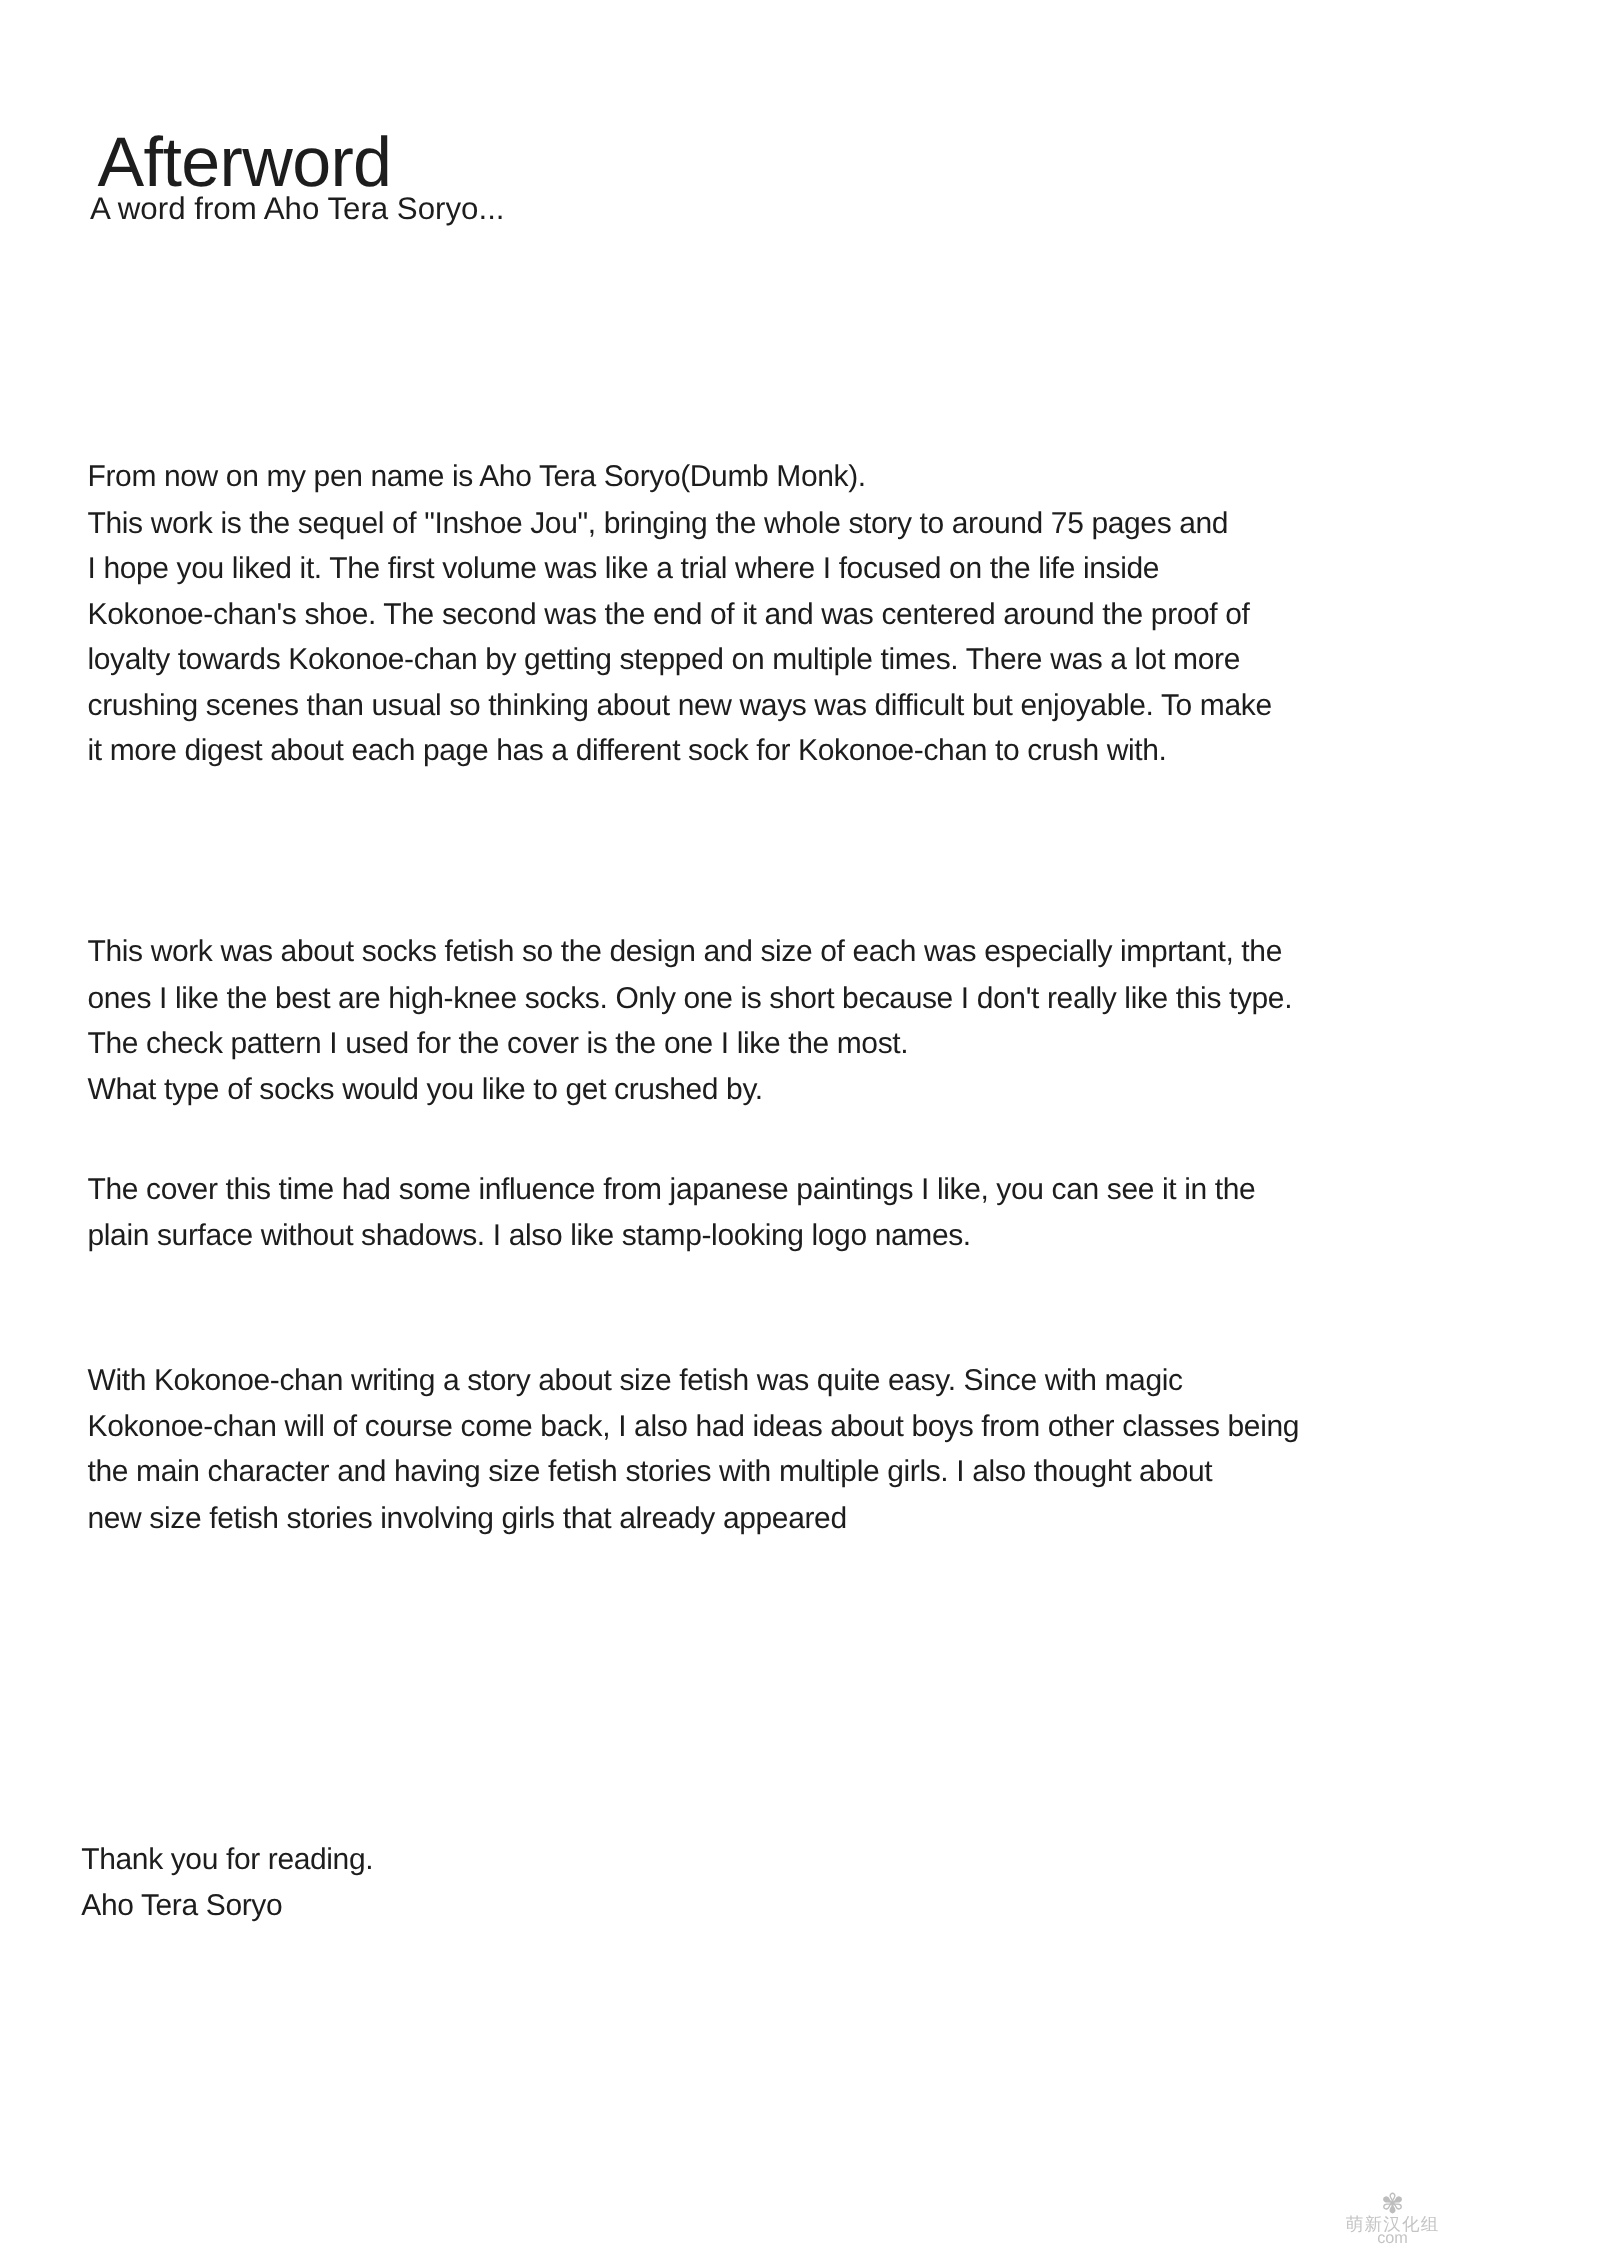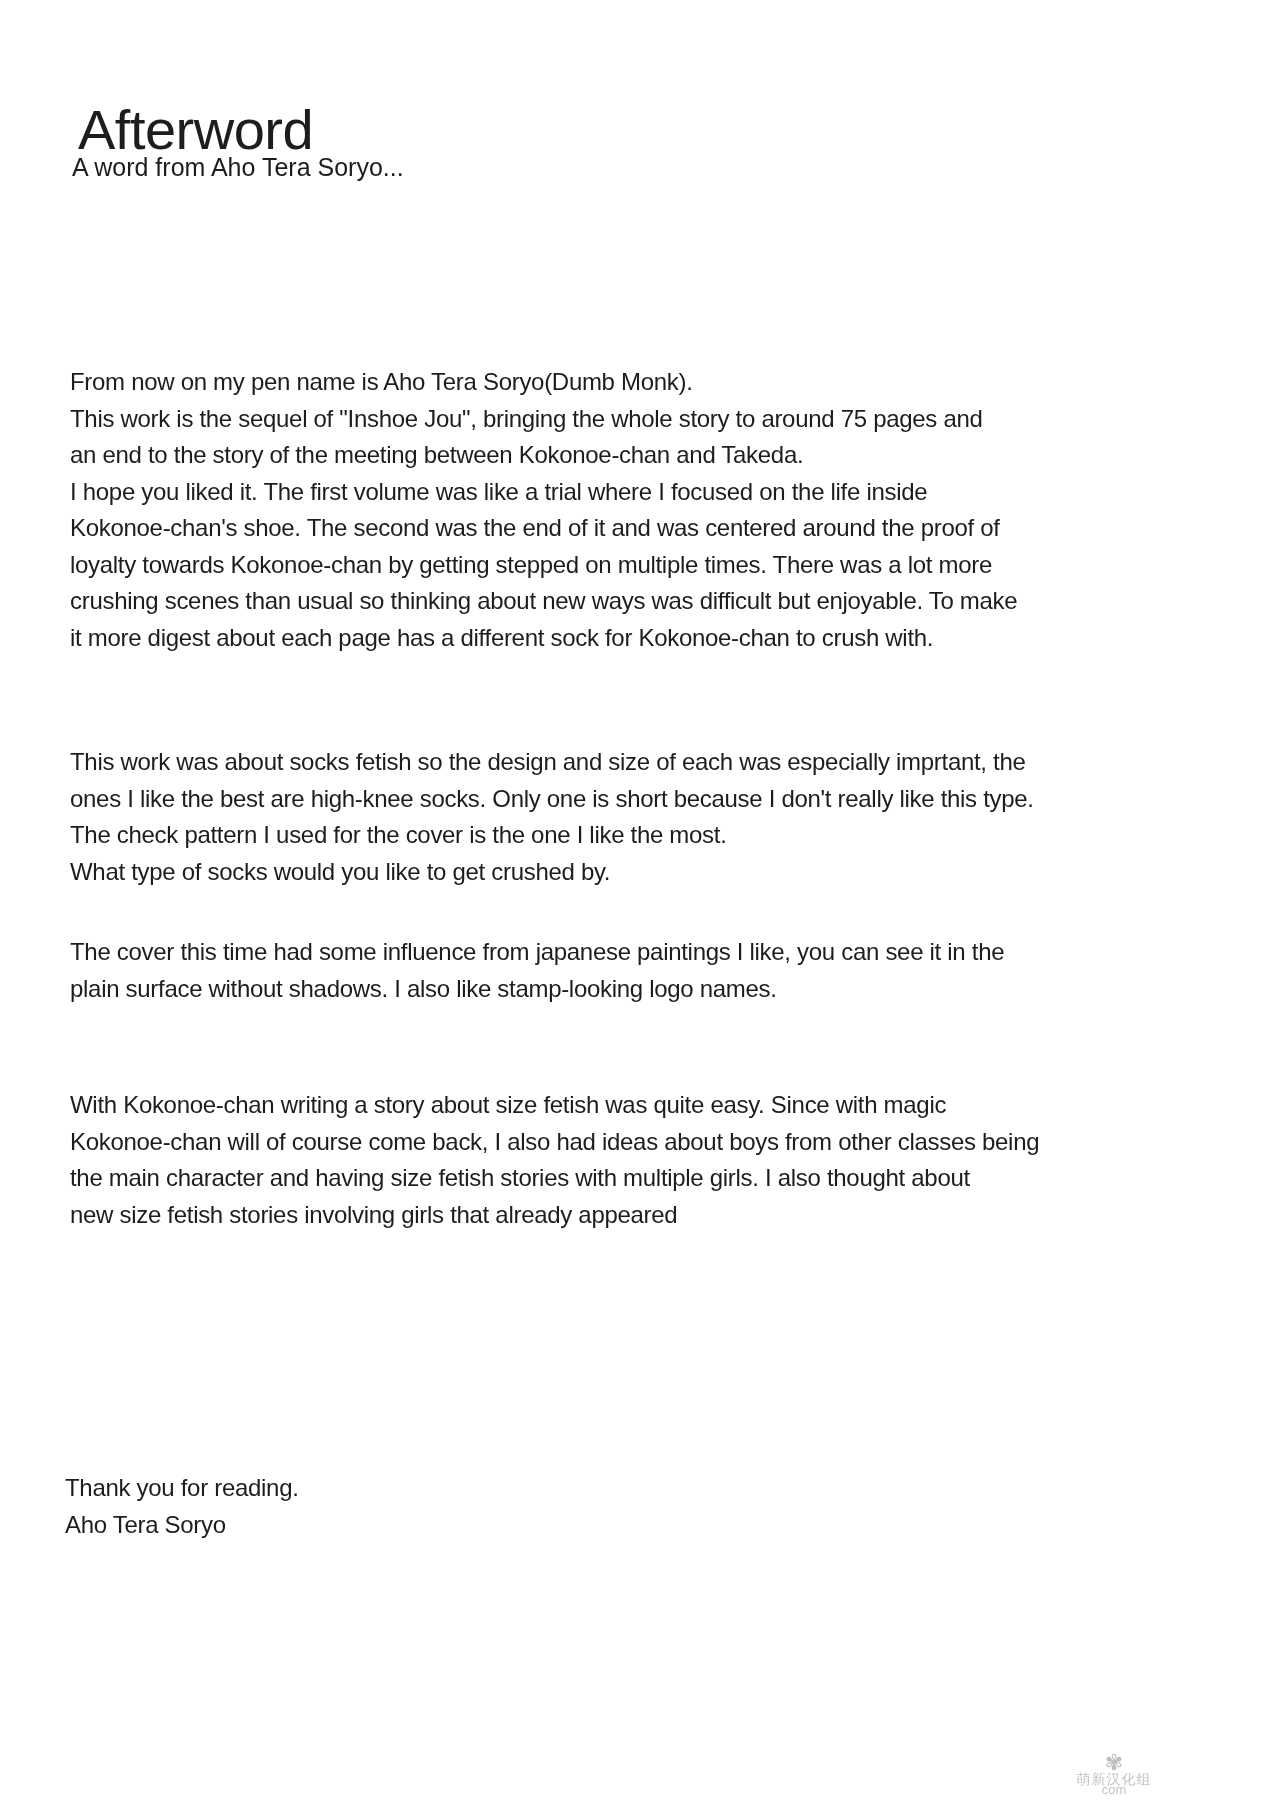--- a/index.html
+++ b/index.html
@@ -87,21 +87,20 @@
 <div class="page">
 
   <h1 class="doc-title">Afterword</h1>
 
   <div class="doc-subtitle">A word from Aho Tera Soryo...</div>
 
   <div class="paragraphs-host">
       <div class="paragraph" style="top: 348px; margin-top: 16px;">
         <div class="text-line">From now on my pen name is Aho Tera Soryo(Dumb Monk).</div>
         <div class="text-line">This work is the sequel of "Inshoe Jou", bringing the whole story to around 75 pages and</div>
-        <div class="text-line">an end to the story of the meeting between Kokonoe-chan and Takeda.</div>
         <div class="text-line">I hope you liked it. The first volume was like a trial where I focused on the life inside</div>
         <div class="text-line">Kokonoe-chan's shoe. The second was the end of it and was centered around the proof of</div>
         <div class="text-line">loyalty towards Kokonoe-chan by getting stepped on multiple times. There was a lot more</div>
         <div class="text-line">crushing scenes than usual so thinking about new ways was difficult but enjoyable. To make</div>
         <div class="text-line">it more digest about each page has a different sock for Kokonoe-chan to crush with.</div>
       </div>
       <div class="paragraph" style="top: 744px;">
         <div class="text-line">This work was about socks fetish so the design and size of each was especially imprtant, the</div>
         <div class="text-line">ones I like the best are high-knee socks. Only one is short because I don't really like this type.</div>
         <div class="text-line">The check pattern I used for the cover is the one I like the most.</div>

